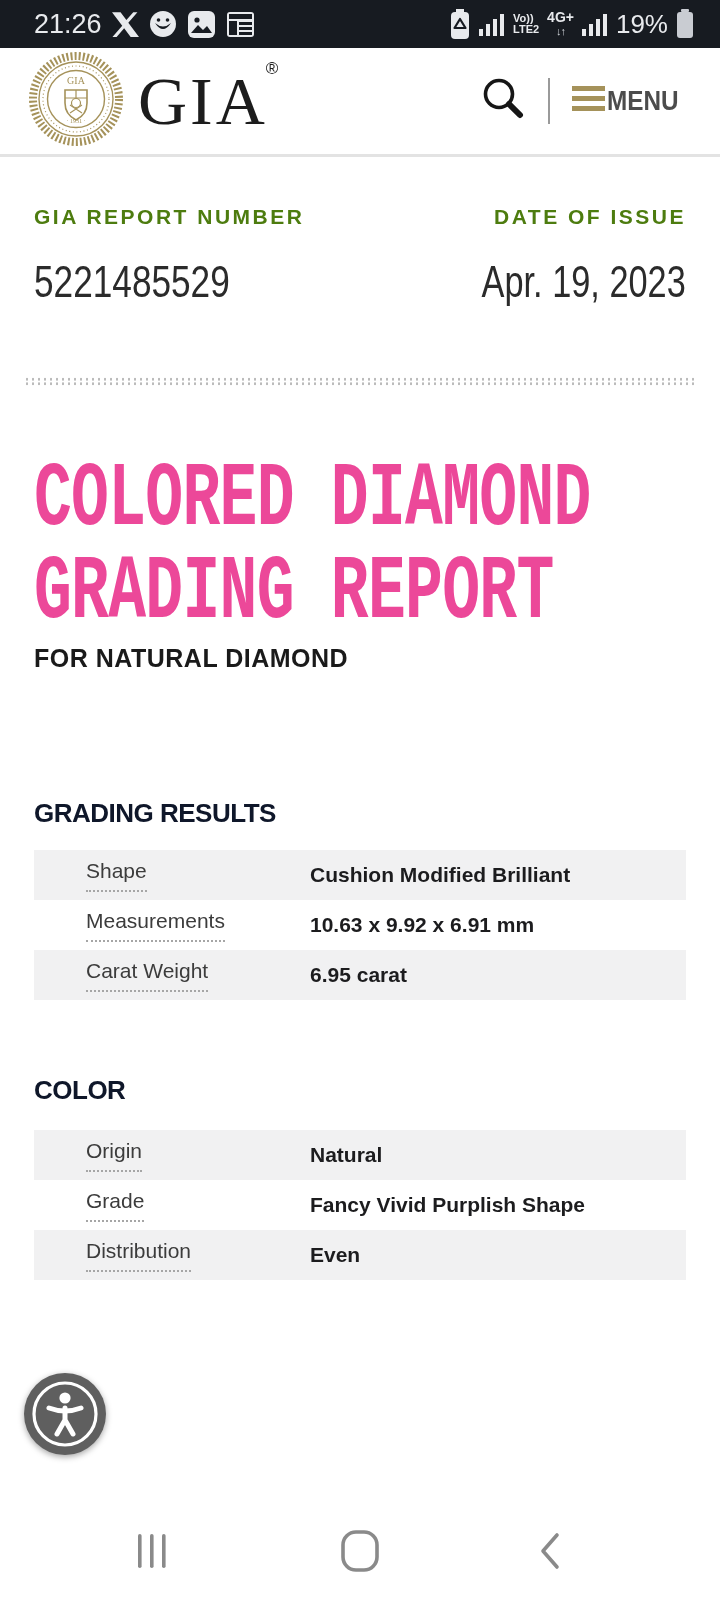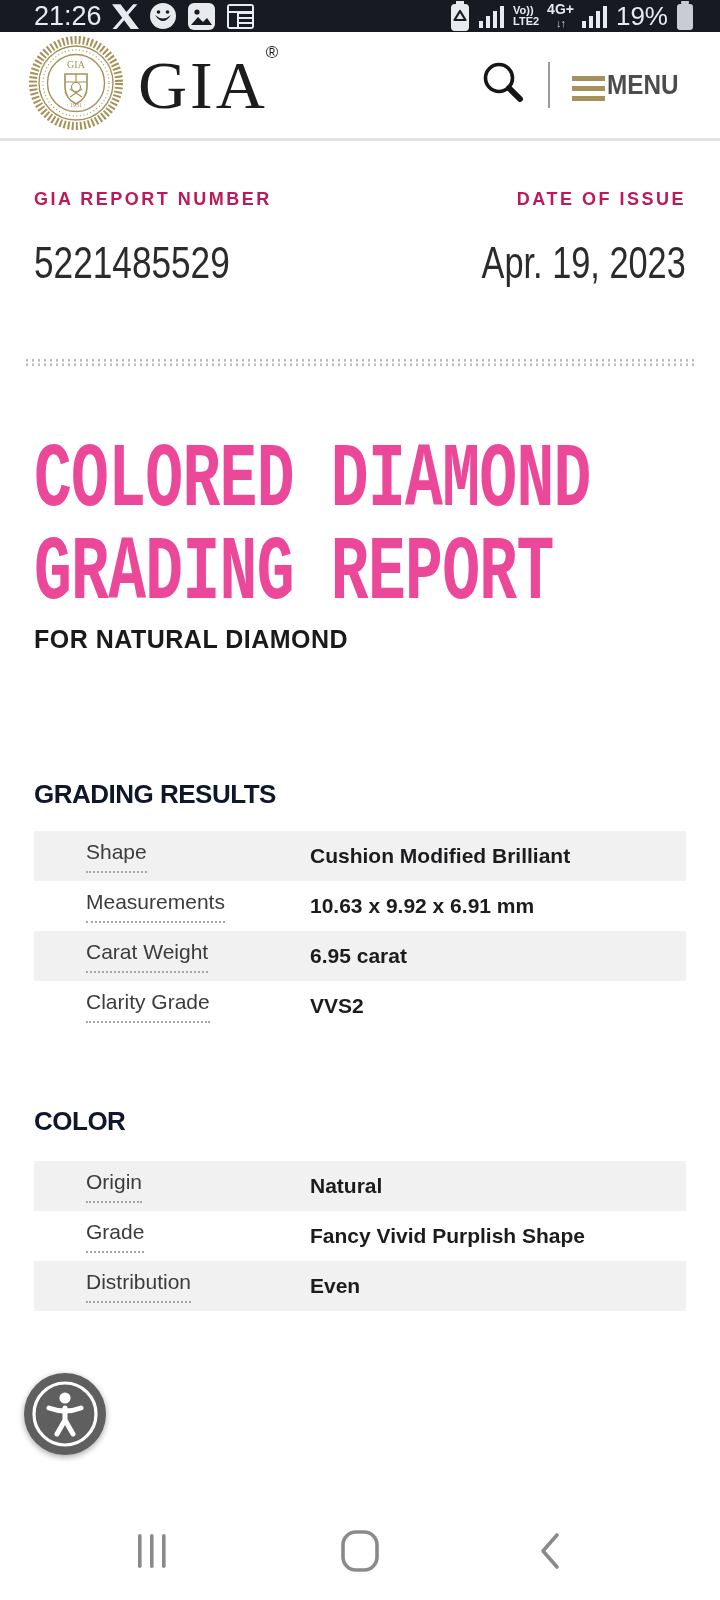--- a/index.html
+++ b/index.html
@@ -1,50 +1,50 @@
 <!DOCTYPE html>
 <html><head>
 <meta charset="utf-8">
 <style>
   html,body{margin:0;padding:0;background:#fff;}
   .phone{width:720px;height:1600px;position:relative;overflow:hidden;background:#ffffff;
          font-family:"Liberation Sans","DejaVu Sans",sans-serif;}
 
   
-  .status-bar{height:32px;background:#171B21;display:flex;align-items:center;
+  .status-bar{height:48px;background:#171B21;display:flex;align-items:center;
               justify-content:space-between;padding:0 26px 0 34px;box-sizing:border-box;color:#E8EAED;}
   .sb-left{display:flex;align-items:center;gap:10px;}
   .sb-right{display:flex;align-items:center;gap:8px;}
   .sb-time{font-size:27px;letter-spacing:0;}
   .sb-pct{font-size:26px;}
   .sb-icon{display:inline-flex;align-items:center;justify-content:center;}
   .volte{font-size:11px;line-height:11px;text-align:left;font-weight:700;}
   .net4g{font-size:14px;line-height:13px;text-align:center;font-weight:700;}
   .net4g .arrows{font-size:11px;line-height:10px;letter-spacing:-1px;color:#cfd3d8;}
 
   
   .site-header{height:109px;background:#fff;border-bottom:3px solid #e3e3e3;
                display:flex;align-items:center;justify-content:space-between;
                padding:0 34px 0 28px;box-sizing:border-box;}
   .brand{display:flex;align-items:center;gap:14px;cursor:pointer;}
   .brand-word{font-family:"Liberation Serif","DejaVu Serif",serif;font-size:68px;
               letter-spacing:3px;color:#1c1c1c;line-height:1;}
   .brand-reg{font-size:17px;vertical-align:top;position:relative;top:-8px;left:-2px;color:#1c1c1c;}
   .header-actions{display:flex;align-items:center;gap:22px;}
   .v-divider{width:2px;height:46px;background:#9a9a9a;}
-  .menu-btn{display:flex;align-items:flex-end;gap:2px;cursor:pointer;}
+  .menu-btn{display:flex;align-items:flex-start;gap:2px;cursor:pointer;}
   .hamburger{display:flex;flex-direction:column;gap:5px;}
   .hamburger span{display:block;width:33px;height:5px;background:#A5925A;}
   .menu-label{font-size:27px;font-weight:700;color:#4c4c4c;display:inline-block;
               transform:scaleX(.9);transform-origin:0 50%;}
 
   
   .content{padding:0 34px;box-sizing:border-box;}
   .report-meta{display:flex;justify-content:space-between;margin-top:48px;}
-  .meta-label{font-size:18px;font-weight:700;letter-spacing:2.5px;color:#be185d;}
+  .meta-label{font-size:21px;font-weight:700;letter-spacing:2.5px;color:#4d7c0f;}
   .meta-value{font-size:44px;color:#2b2b2b;margin-top:28px;white-space:nowrap;}
   .cond-l{display:inline-block;transform:scaleX(.8);transform-origin:0 50%;}
   .cond-r{display:inline-block;transform:scaleX(.78);transform-origin:100% 50%;}
   .meta-right{text-align:right;}
 
   .dotted-divider{height:9px;margin:70px -10px 0 -10px;
       background-image:radial-gradient(circle,#b9b9b9 1px,transparent 1.4px);
       background-size:6px 4.5px;}
 
   .report-title{margin-top:68px;font-size:90px;font-weight:700;color:#ec4899;
@@ -228,24 +228,20 @@
         <div class="row-value">Cushion Modified Brilliant</div>
       </div>
       <div class="row">
         <div class="row-label"><span class="dotted">Measurements</span></div>
         <div class="row-value">10.63 x 9.92 x 6.91 mm</div>
       </div>
       <div class="row gray">
         <div class="row-label"><span class="dotted">Carat Weight</span></div>
         <div class="row-value">6.95 carat</div>
       </div>
-      <div class="row">
-        <div class="row-label"><span class="dotted">Clarity Grade</span></div>
-        <div class="row-value">VVS2</div>
-      </div>
     </div>
 
     <div class="section-heading sh-color">COLOR</div>
 
     <div class="data-table color-table">
       <div class="row gray">
         <div class="row-label"><span class="dotted">Origin</span></div>
         <div class="row-value">Natural</div>
       </div>
       <div class="row">

